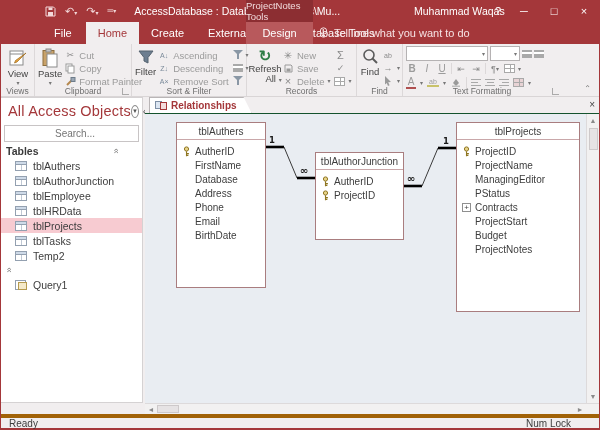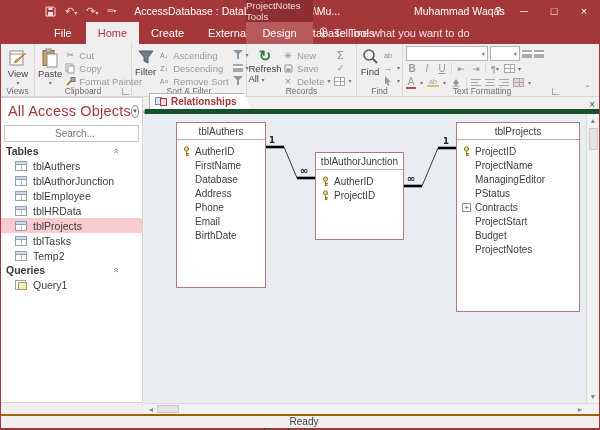--- a/index.html
+++ b/index.html
@@ -24,21 +24,21 @@
   .rtab.sel { background:#F1EEEF; color:#A4373A; }
   .ctx-tab-bg { position:absolute; left:245px; top:0; width:67px; height:22px; background:#B8595C; }
   .rtab.design { position:absolute; left:245px; top:0; width:67px; height:22px; justify-content:center; padding:0; color:#fff; }
   .tellme { position:absolute; left:318px; top:0; height:22px; display:flex; align-items:center; gap:6px; color:#F6E3E4; }
 
   
   .ribbon { height:53px; background:#F1EEEF; border-bottom:1px solid #D9D5D6; display:flex; align-items:stretch; position:relative; }
   .rgroup { position:relative; border-right:1px solid #DCD8D9; display:flex; align-items:flex-start; padding:2px 2px 11px 3px; gap:2px; }
   .glabel { position:absolute; bottom:0px; left:0; right:0; text-align:center; font-size:8.5px; color:#6E6E6E; }
   .bigbtn { width:30px; display:flex; flex-direction:column; align-items:center; padding-top:2px; gap:1px; }
-  .bigbtn .bl { font-size:9.5px; color:#444; line-height:1.1; text-align:left; }
+  .bigbtn .bl { font-size:9.5px; color:#444; line-height:1.1; text-align:right; }
   .bigbtn .bl.two { line-height:1.05; }
   .caret { font-size:6px; color:#777; line-height:1; }
   .smallcol { display:flex; flex-direction:column; justify-content:flex-start; gap:1px; padding-top:3px; }
   .sbtn { display:flex; align-items:center; gap:3px; height:12px; font-size:9.5px; color:#9B9B9B; white-space:nowrap; }
   .icobox { width:12px; height:11px; display:inline-flex; align-items:center; justify-content:center; font-size:9px; color:#8A8A8A; }
   .launcher { position:absolute; right:2px; bottom:1px; width:7px; height:7px; border-left:1px solid #9a9a9a; border-bottom:1px solid #9a9a9a; opacity:.8; }
   .collapse-chev { position:absolute; right:8px; bottom:3px; font-size:8px; color:#777; }
 
   
   .mini-lines { display:inline-block; width:10px; height:8px; border-top:2px solid #A9A9A9; border-bottom:2px solid #A9A9A9; background:linear-gradient(#fff 0 0); position:relative; }
@@ -73,21 +73,21 @@
   .tbl-ico { width:12px; height:10px; border:1px solid #93A0B0; background:#fff; position:relative; flex:0 0 auto; }
   .tbl-ico::before { content:""; position:absolute; left:0; right:0; top:0; height:2.5px; background:#CEDAE8; border-bottom:1px solid #93A0B0; }
   .tbl-ico::after { content:""; position:absolute; left:5px; top:3px; bottom:0; width:1px; background:#BFC8D4; }
   .qry-ico { width:12px; height:10px; position:relative; flex:0 0 auto; }
   .qry-ico::before { content:""; position:absolute; left:0; top:0; width:9px; height:8px; border:1px solid #93A0B0; background:#fff; }
   .qry-ico::after { content:""; position:absolute; right:0; bottom:0; width:7px; height:6px; border:1px solid #B59A4E; background:#F4E9C8; }
 
   .navgap { width:2px; }
 
   .main { flex:1; display:flex; flex-direction:column; }
-  .doctabbar { height:17px; background:#F1EEEF; border-bottom:5px solid #14532d; display:flex; align-items:flex-end; position:relative; }
+  .doctabbar { height:17px; background:#F1EEEF; border-bottom:1px solid #14532d; display:flex; align-items:flex-end; position:relative; }
   .doctab { height:16px; margin-left:4px; padding:0 14px 0 5px; background:#fff; border:1px solid #B9B5B6; border-bottom:none; display:flex; align-items:center; gap:4px; clip-path:polygon(0 0, calc(100% - 8px) 0, 100% 100%, 0 100%); }
   .doctab .dt-label { color:#A4373A; font-weight:bold; font-size:10px; white-space:nowrap; }
   .rel-ico { width:12px; height:9px; position:relative; }
   .rel-ico::before { content:""; position:absolute; left:0; top:0; width:5px; height:6px; border:1px solid #7E8FA5; background:#DCE6F2; }
   .rel-ico::after { content:""; position:absolute; right:0; bottom:0; width:5px; height:6px; border:1px solid #A4373A; background:#F2DCDD; }
   .doctab-close { position:absolute; right:4px; top:2px; font-size:10px; color:#444; }
 
   .canvasrow { flex:1; display:flex; }
   .canvas { position:relative; flex:1; background:#E9EDF2; overflow:hidden; }
 
@@ -104,21 +104,21 @@
   .vs-btn { width:13px; height:13px; display:flex; align-items:center; justify-content:center; font-size:7px; color:#8a8a8a; }
   .vs-thumb { width:9px; height:22px; background:#E6E3E4; border:1px solid #CDC9CA; margin-top:1px; }
   .vs-spacer { flex:1; }
   .hscrollrow { height:11px; display:flex; background:#F2F1F1; border-top:1px solid #DDDADB; }
   .hs-btn { width:12px; height:10px; display:flex; align-items:center; justify-content:center; font-size:7px; color:#8a8a8a; }
   .hs-thumb { width:22px; height:8px; margin-top:1px; background:#E6E3E4; border:1px solid #CDC9CA; }
   .hs-track { flex:1; }
   .corner { width:13px; background:#F2F1F1; }
 
   
-  .statusbar { height:14px; background:#F1EEEF; border-top:2px solid #a16207; display:flex; align-items:center; font-size:10px; color:#3D3D3D;flex-direction:column; }
+  .statusbar { height:14px; background:#F1EEEF; border-top:4px solid #a16207; display:flex; align-items:center; font-size:10px; color:#3D3D3D; }
   .statusbar .sl { padding-left:8px; flex:1; }
   .statusbar .sr { padding-right:28px; }
 
   svg { display:block; }
 </style>
 </head>
 <body>
 
 <div class="window">
 
@@ -438,21 +438,20 @@
           </div>
         <div class="nav-item">
             <span class="tbl-ico"></span>
             <span>tblTasks</span>
           </div>
         <div class="nav-item">
             <span class="tbl-ico"></span>
             <span>Temp2</span>
           </div>
         <div class="nav-ghdr">
-          <span class="gl">Queries</span>
           <span class="chev">»</span>
         </div>
         <div class="nav-item">
             <span class="qry-ico"></span>
             <span>Query1</span>
           </div>
       </div>
     </div>
     <div class="navgap"></div>
 

